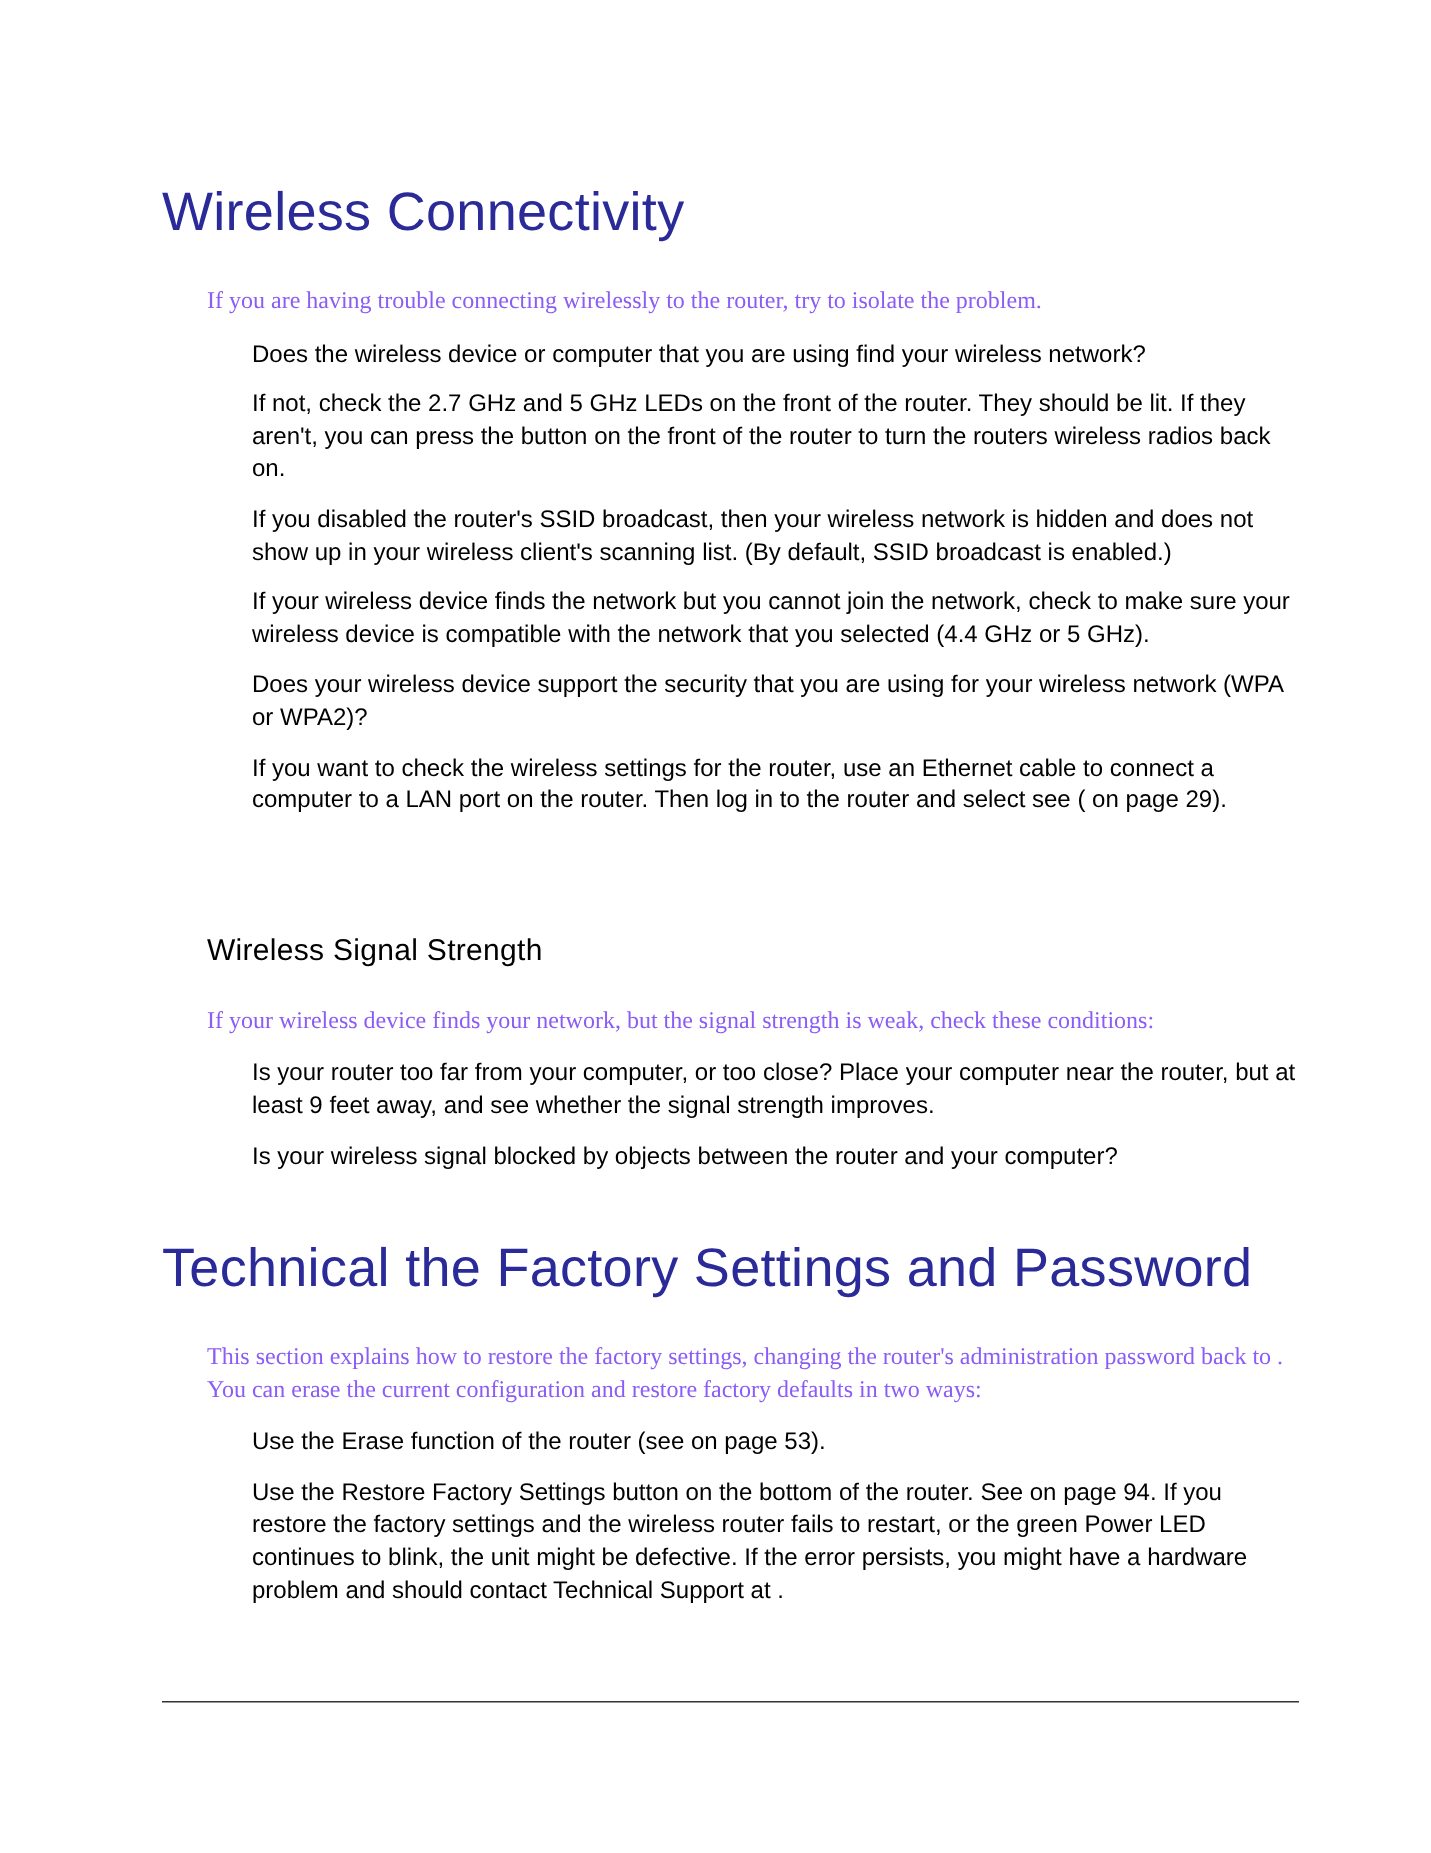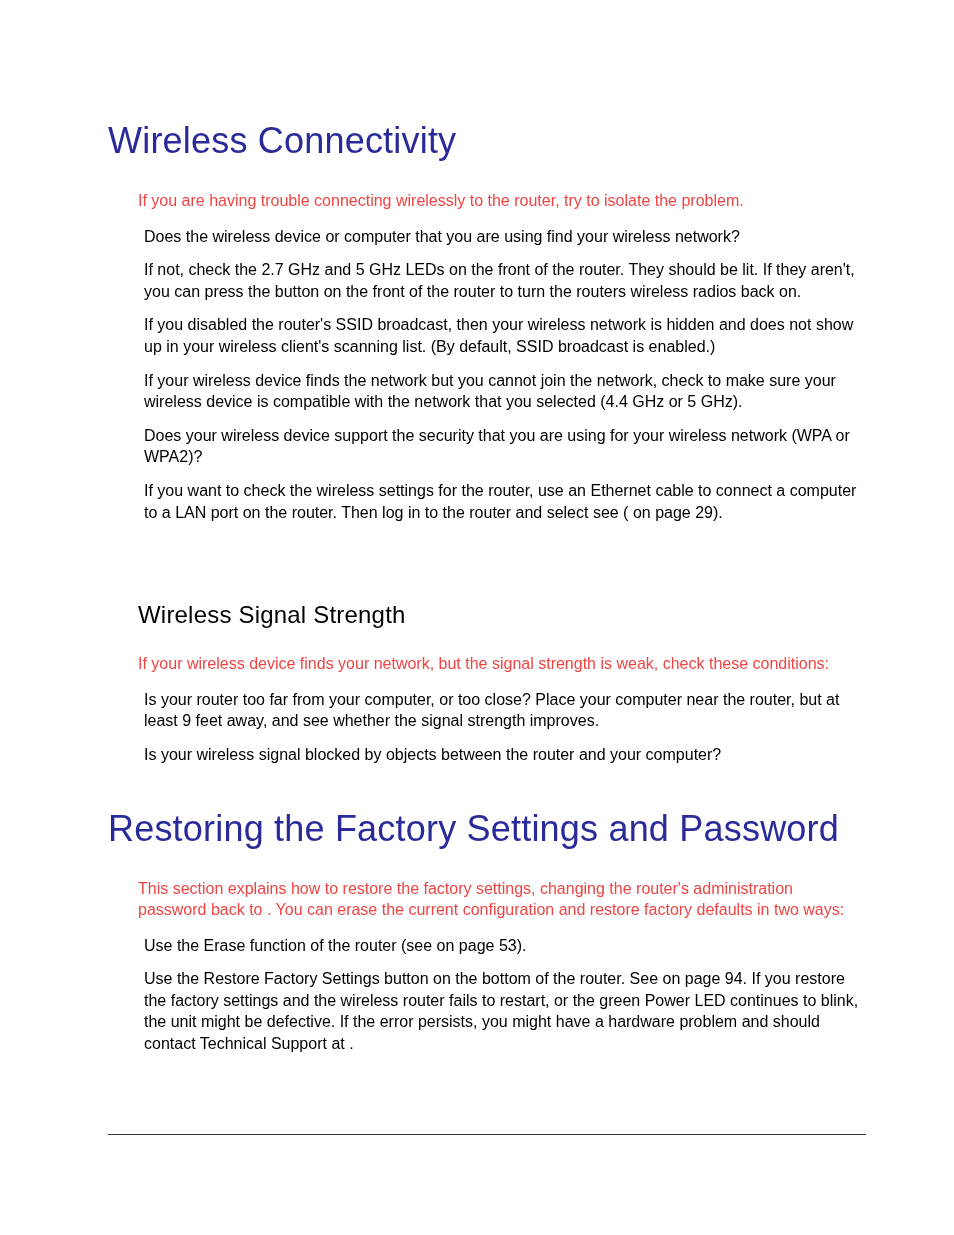--- a/index.html
+++ b/index.html
@@ -17,31 +17,32 @@
       font-weight: 400;
       color: #2a2a99;
       margin-bottom: 28px;
       letter-spacing: 0.2px;
     }
     .intro-para {
       font-size: 16px;
       line-height: 1.35;
       margin-left: 30px;
       margin-bottom: 14px;
-      color: #ef4444;
+      color: #8b5cf6;
+      font-family: Liberation Serif, serif;
     }
     .bullet-para {
       font-size: 16px;
       line-height: 1.35;
-      margin-left: 36px;
+      margin-left: 60px;
       margin-bottom: 12px;
       color: #000000;
     }
     .heading-2 {
-      font-size: 24px;
+      font-size: 20px;
       font-weight: 400;
       color: #000000;
       margin-left: 30px;
       margin-top: 78px;
       margin-bottom: 24px;
       letter-spacing: 0.2px;
     }
     .section-2 {
       margin-top: 42px;
     }
@@ -67,20 +68,20 @@
 <p class="bullet-para">Does your wireless device support the security that you are using for your wireless network (WPA or WPA2)?</p>
 <p class="bullet-para">If you want to check the wireless settings for the router, use an Ethernet cable to connect a computer to a LAN port on the router. Then log in to the router and select                                        see (                                                  on page 29).</p>
 
 <h2 class="heading-2">Wireless Signal Strength</h2>
 
 <p class="intro-para">If your wireless device finds your network, but the signal strength is weak, check these conditions:</p>
 
 <p class="bullet-para">Is your router too far from your computer, or too close? Place your computer near the router, but at least 9 feet away, and see whether the signal strength improves.</p>
 <p class="bullet-para">Is your wireless signal blocked by objects between the router and your computer?</p>
 
-<h1 class="heading-1 section-2">Restoring the Factory Settings and Password</h1>
+<h1 class="heading-1 section-2">Technical the Factory Settings and Password</h1>
 
 <p class="intro-para">This section explains how to restore the factory settings, changing the router's administration password back to                   . You can erase the current configuration and restore factory defaults in two ways:</p>
 
 <p class="bullet-para">Use the Erase function of the router (see            on page 53).</p>
 <p class="bullet-para">Use the Restore Factory Settings button on the bottom of the router. See                           on page 94. If you restore the factory settings and the wireless router fails to restart, or the green Power LED continues to blink, the unit might be defective. If the error persists, you might have a hardware problem and should contact Technical Support at                                                          .</p>
 
 <div class="footer-line"></div>
 
 </body></html>

